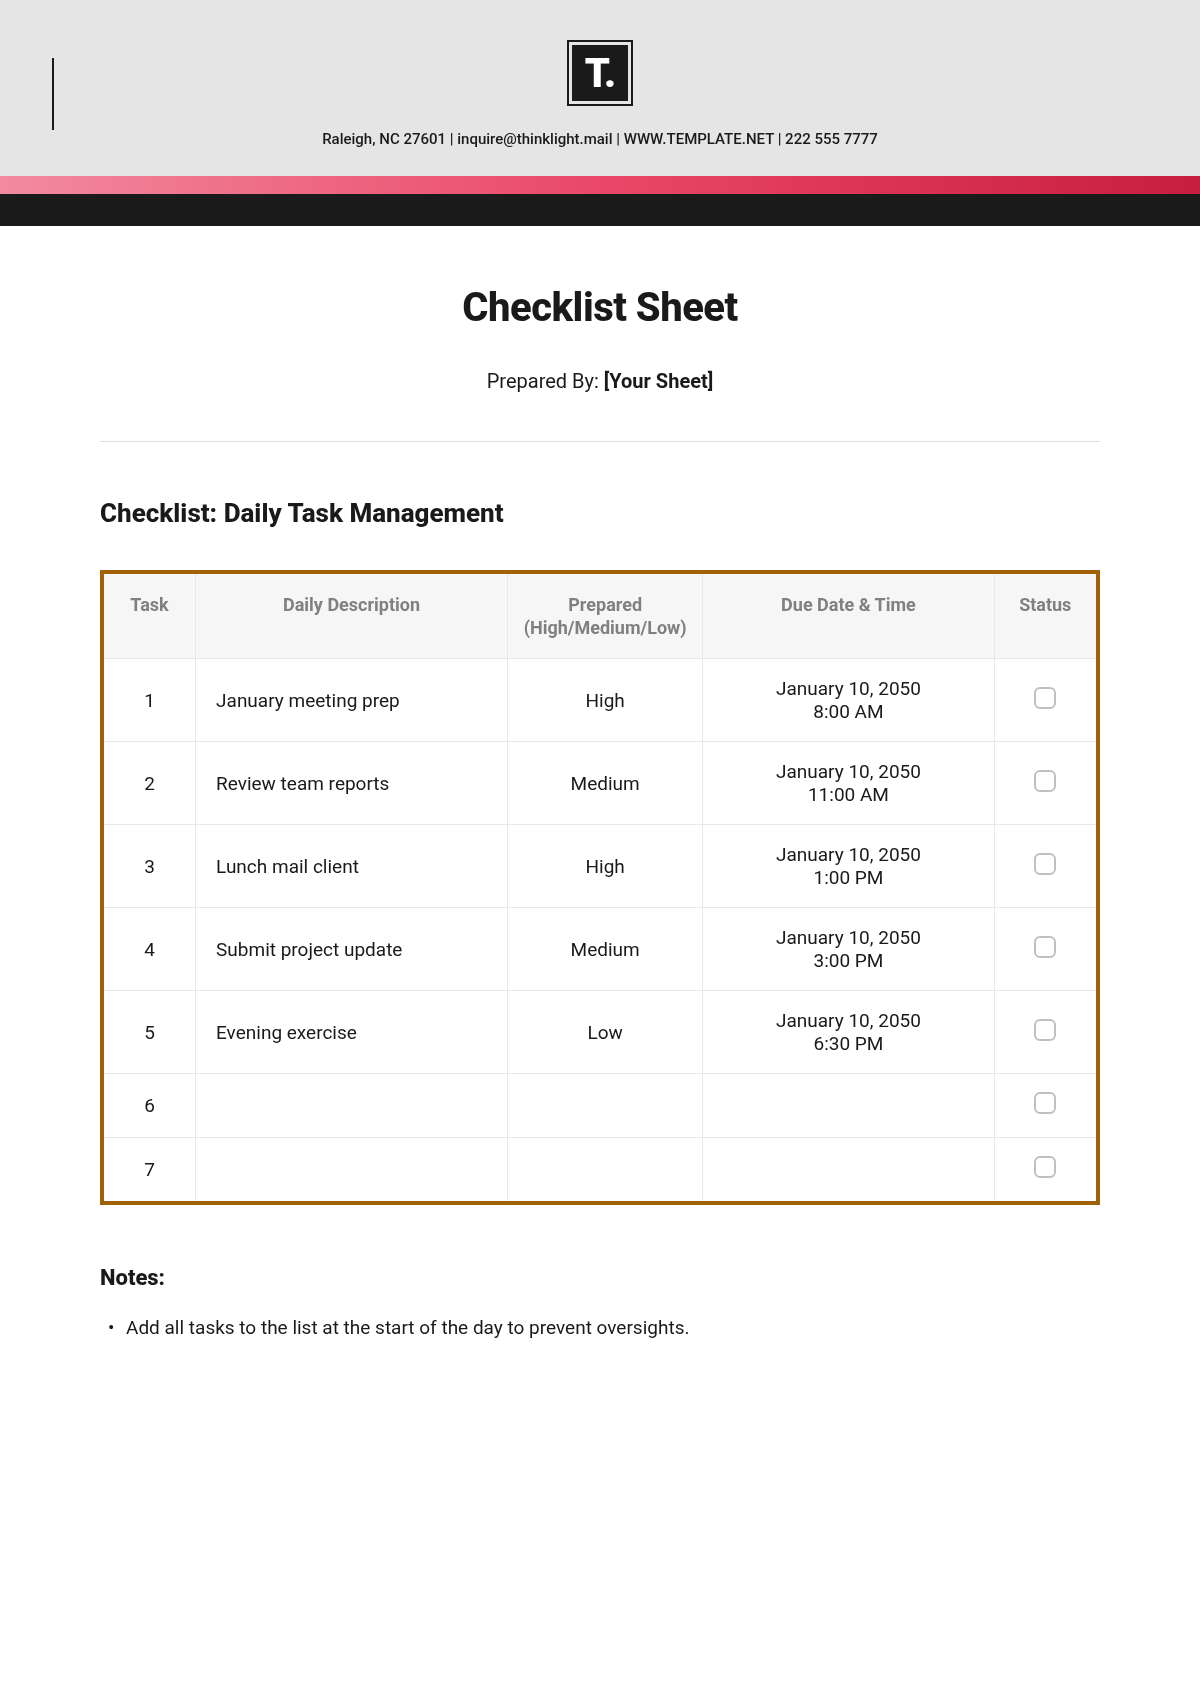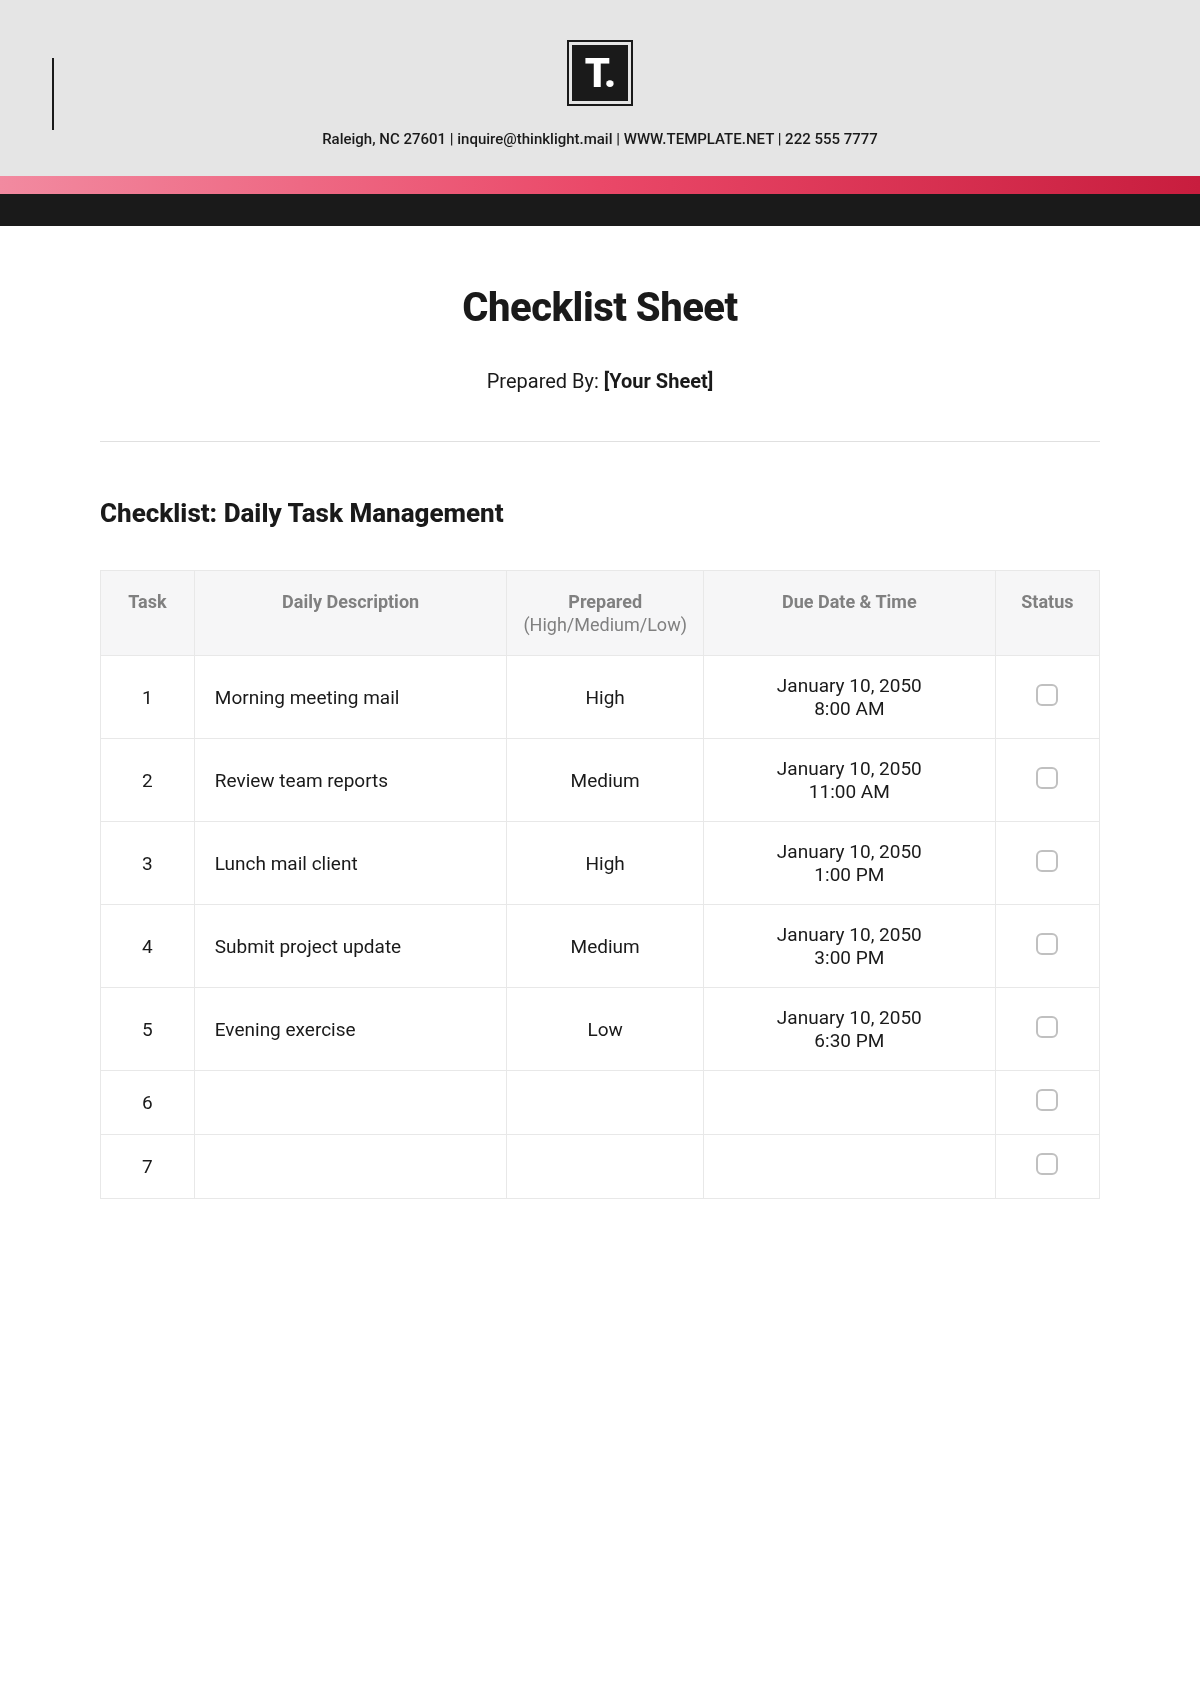--- a/index.html
+++ b/index.html
@@ -87,34 +87,34 @@
       margin-bottom: 56px;
     }
     .section-title {
       font-size: 26px;
       font-weight: 800;
       margin-bottom: 42px;
     }
     table {
       width: 100%;
       border-collapse: collapse;
-      border: 1px solid #a16207;
+      border: 4px solid #a16207;
     }
     th {
       background: #f6f6f7;
       color: #808080;
       font-weight: 700;
       font-size: 18px;
       padding: 20px 12px;
       border: 1px solid #e8e8e8;
       text-align: center;
       vertical-align: top;
     }
     th .sub {
-      font-weight: 400;
+      font-weight: 700;
       display: block;
       margin-top: 2px;
     }
     td {
       border: 1px solid #e8e8e8;
       padding: 18px 14px;
       font-size: 19px;
       text-align: center;
       vertical-align: middle;
       color: #1a1a1a;
@@ -192,21 +192,21 @@
           <span>Prepared</span>
           <span class="sub">(High/Medium/Low)</span>
         </th>
         <th class="col-due">Due Date &amp; Time</th>
         <th class="col-status">Status</th>
       </tr>
     </thead>
     <tbody id="table-body">
         <tr>
     <td>1</td>
-    <td class="desc">Morning meeting mail</td>
+    <td class="desc">January meeting prep</td>
     <td>High</td>
     <td><span>January 10, 2050</span><br><span>8:00 AM</span></td>
     <td><span class="checkbox"></span></td>
   </tr>
         <tr>
     <td>2</td>
     <td class="desc">Review team reports</td>
     <td>Medium</td>
     <td><span>January 10, 2050</span><br><span>11:00 AM</span></td>
     <td><span class="checkbox"></span></td>
@@ -242,13 +242,19 @@
         <tr>
     <td>7</td>
     <td class="desc"></td>
     <td></td>
     <td></td>
     <td><span class="checkbox"></span></td>
   </tr>
       </tbody>
   </table>
 
+  <div class="notes-section">
+    <div class="notes-heading">Notes:</div>
+    <ul class="notes-list" id="notes-list">
+        <li>Add all tasks to the list at the start of the day to prevent oversights.</li>
+      </ul>
+  </div>
 </div>
 
 </body></html>

